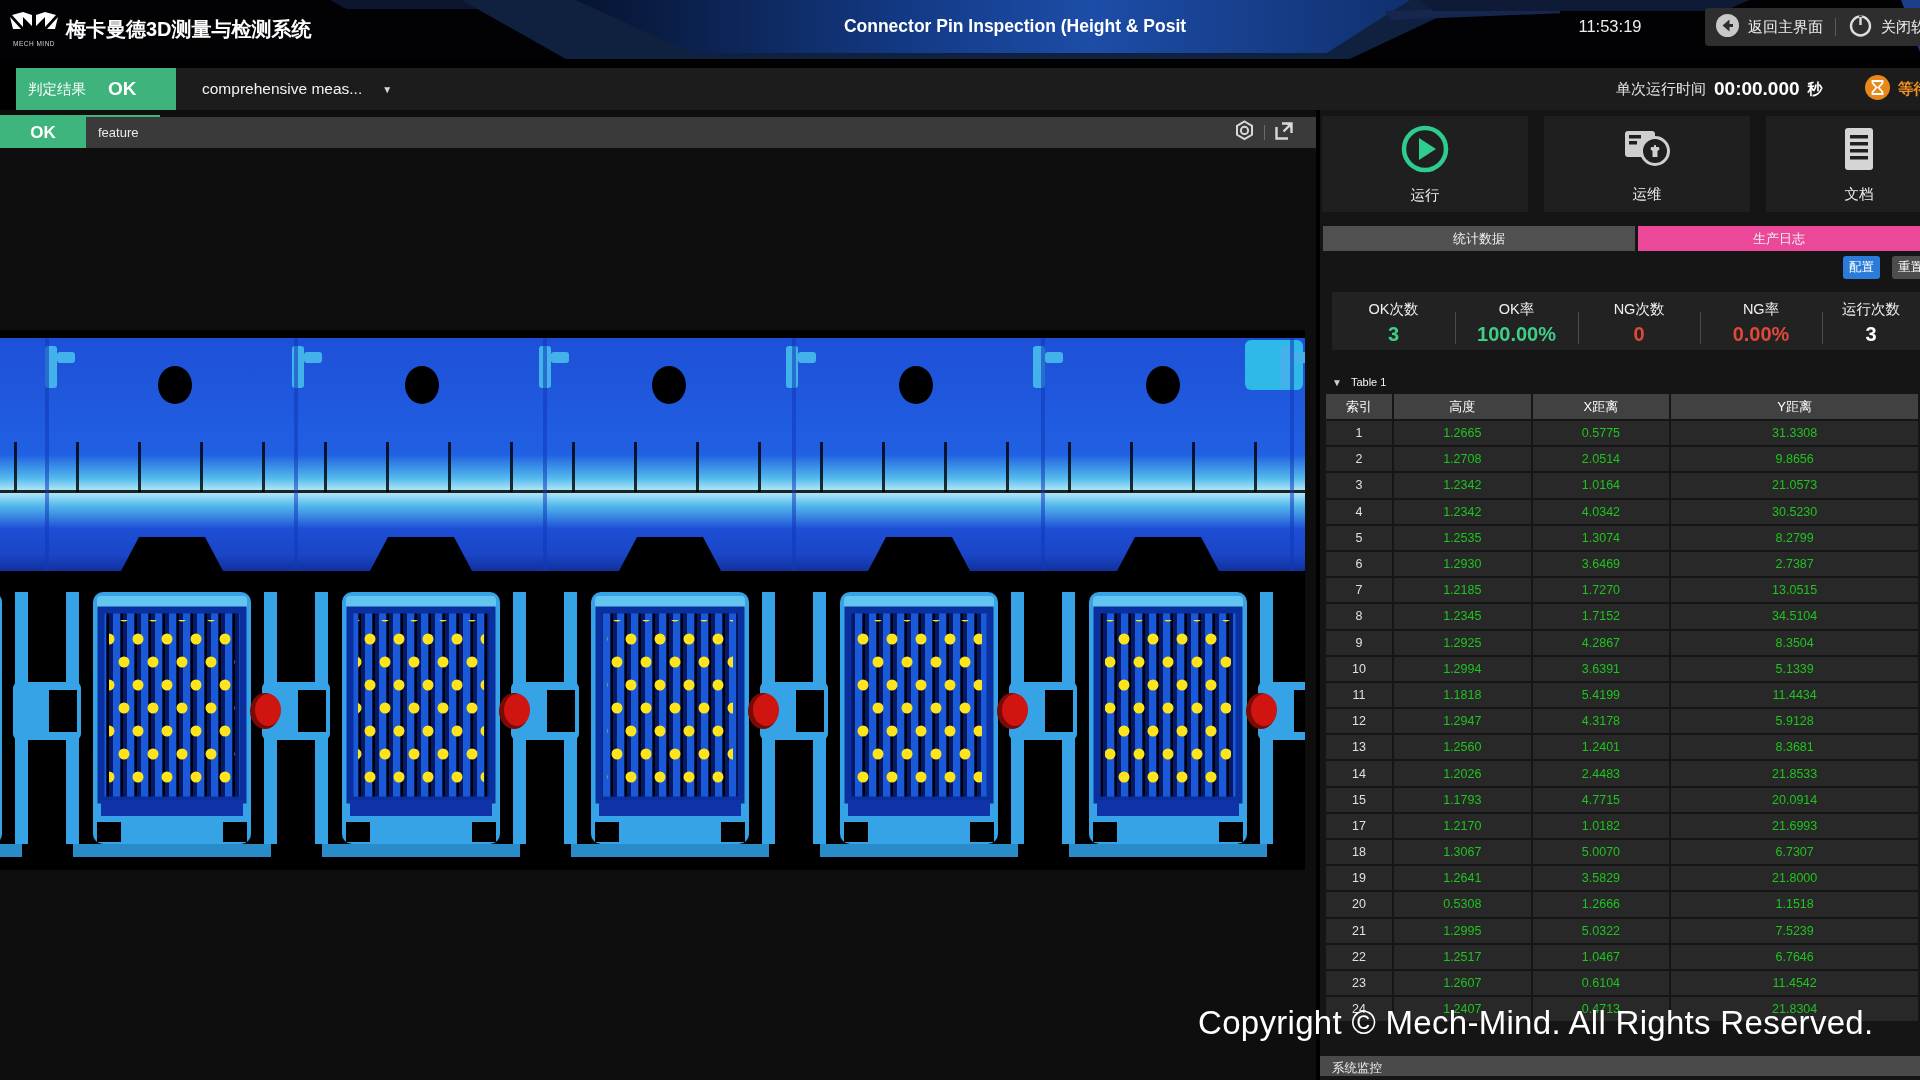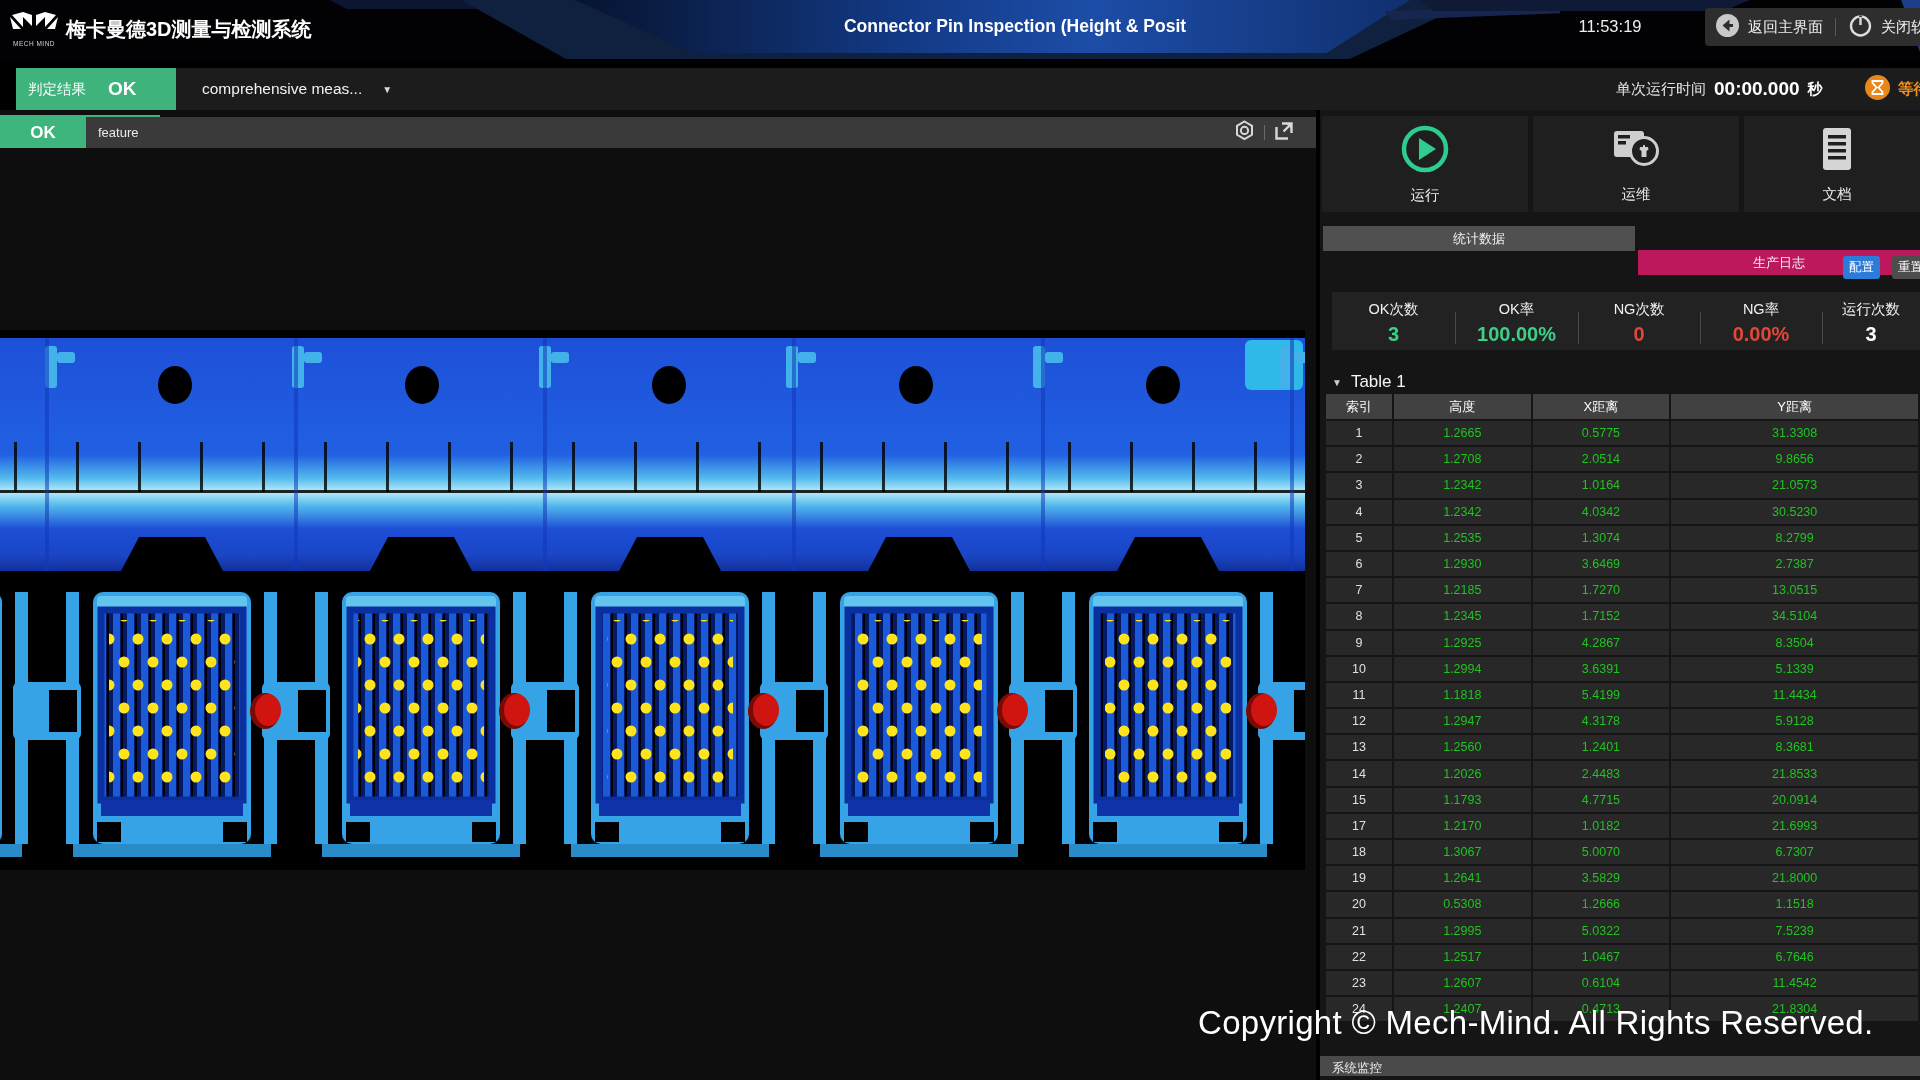--- a/index.html
+++ b/index.html
@@ -59,45 +59,45 @@
   .view-okchip { position:absolute; left:0; top:7px; width:86px; height:31px; background:#3eb57c;
     color:#fff; font-size:17px; font-weight:bold; text-align:center; line-height:31px; }
   .view-bar { position:absolute; left:86px; top:7px; width:1230px; height:31px; background:#3a3a3a; }
   .view-feature { position:absolute; left:12px; top:0; height:31px; line-height:31px; color:#e8e8e8; font-size:13px; }
   .view-icons { position:absolute; right:22px; top:0; height:31px; display:flex; align-items:center; gap:9px; }
   .depth-wrap { position:absolute; left:0; top:220px; width:1305px; height:540px; }
 
   
   .panel { position:absolute; left:1320px; top:110px; width:600px; height:970px; background:#151515; }
   .actions { position:absolute; left:2px; top:6px; width:598px; height:96px; display:grid;
-    grid-template-columns:206px 206px 186px; gap:5px; }
+    grid-template-columns:206px 206px 186px; gap:16px; }
   .action-btn { background:#1f1f1f; display:flex; flex-direction:column; align-items:center;
     justify-content:center; gap:8px; cursor:pointer; }
   .action-btn .lab { color:#ececec; font-size:14.5px; }
   .tabs { position:absolute; left:3px; top:116px; width:597px; height:25px; display:flex; gap:3px; }
   .tab { height:25px; line-height:25px; text-align:center; color:#f0f0f0; font-size:13px; cursor:pointer; }
   .tab.sel { width:312px; background:#505050; }
-  .tab.unsel { width:282px; background:#be185d;margin-top:24px; }
+  .tab.unsel { width:282px; background:#ec4899; }
   .cfg-row { position:absolute; left:0; top:146px; width:600px; height:24px; }
   .mini-btn { position:absolute; top:0; width:37px; height:23px; border-radius:3px; color:#fff;
     font-size:12.5px; text-align:center; line-height:23px; cursor:pointer; }
   .mini-btn.blue { left:523px; background:#2b7cd8; }
   .mini-btn.gray { left:572px; background:#4d4d4d; }
   .stats { position:absolute; left:12px; top:182px; width:588px; height:58px; background:#222;
     display:grid; grid-template-columns:123px 123px 122px 122px 98px; }
   .stat-col { position:relative; text-align:center; padding-top:8px; }
   .stat-col + .stat-col::before { content:""; position:absolute; left:0; bottom:6px; width:1px; height:32px; background:#4a4a4a; }
   .stat-col .lab { color:#f0f0f0; font-size:14.5px; }
   .stat-col .val { margin-top:4px; font-size:20px; font-weight:bold; }
   .stat-col.green .val { color:#3ecf87; }
   .stat-col.red .val { color:#e0483a; }
   .stat-col.white .val { color:#fff; }
   .tbl-title { position:absolute; left:12px; top:262px; height:20px; display:flex; align-items:center; gap:9px; }
   .tbl-title .tri { color:#cfcfcf; font-size:10px; }
-  .tbl-title .txt { color:#f5f5f5; font-size:17px; }
+  .tbl-title .txt { color:#f5f5f5; font-size:11px; }
   table.meas { position:absolute; left:4px; top:282px; border-collapse:separate; border-spacing:2px; }
   table.meas th { width:74px; height:25px; background:#414141; color:#fff; font-size:13px; font-weight:normal; }
   table.meas th.c2, table.meas td.c2 { width:152px; }
   table.meas th.c3, table.meas td.c3 { width:152px; }
   table.meas th.c4, table.meas td.c4 { width:278px; }
   table.meas td { height:24.2px; background:#282828; text-align:center; font-size:12.5px; color:#e0e0e0; }
   table.meas td.gv { color:#1fc41f; }
   .monitor { position:absolute; left:0; top:946px; width:600px; height:20px; background:#4a4a4a;
     color:#f0f0f0; font-size:12.5px; line-height:24px; padding-left:12px; }
 

